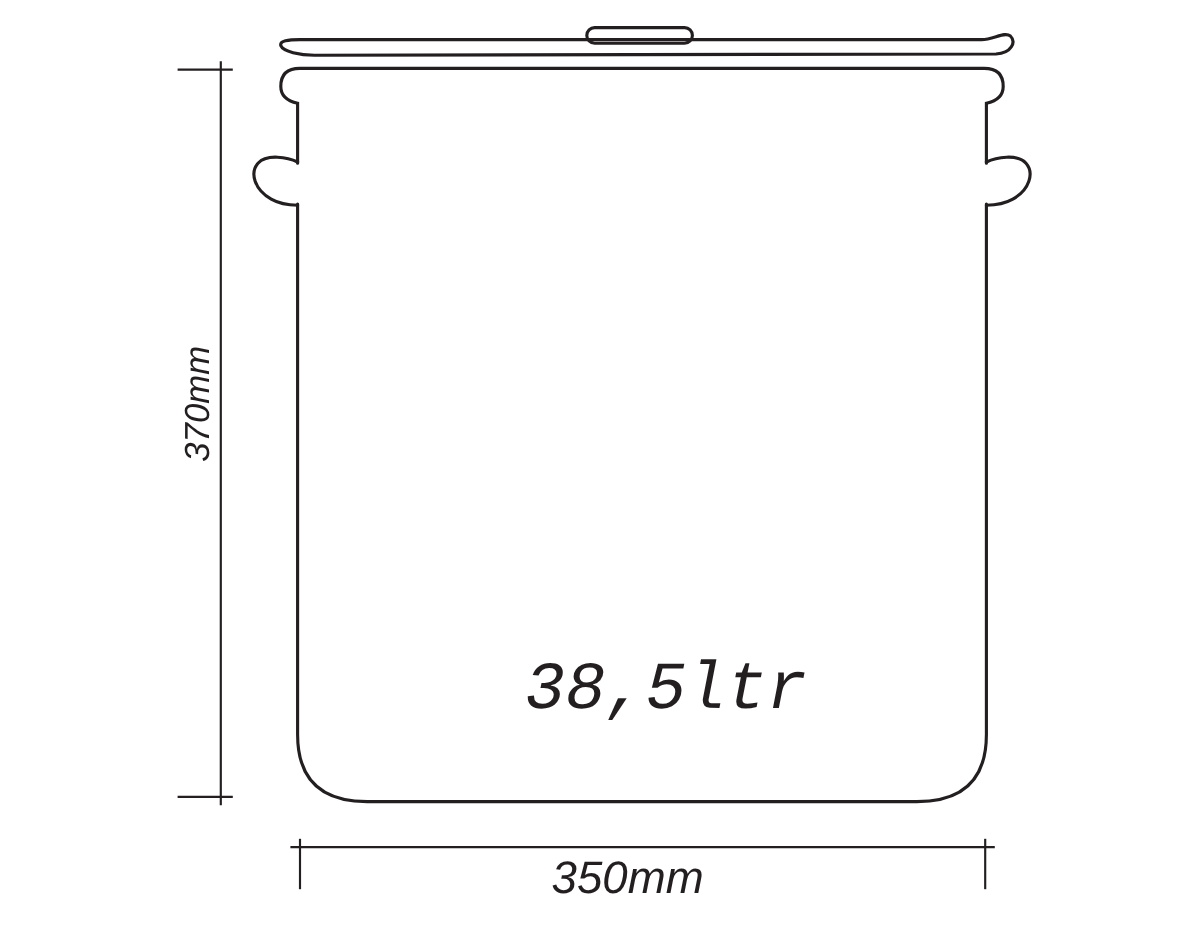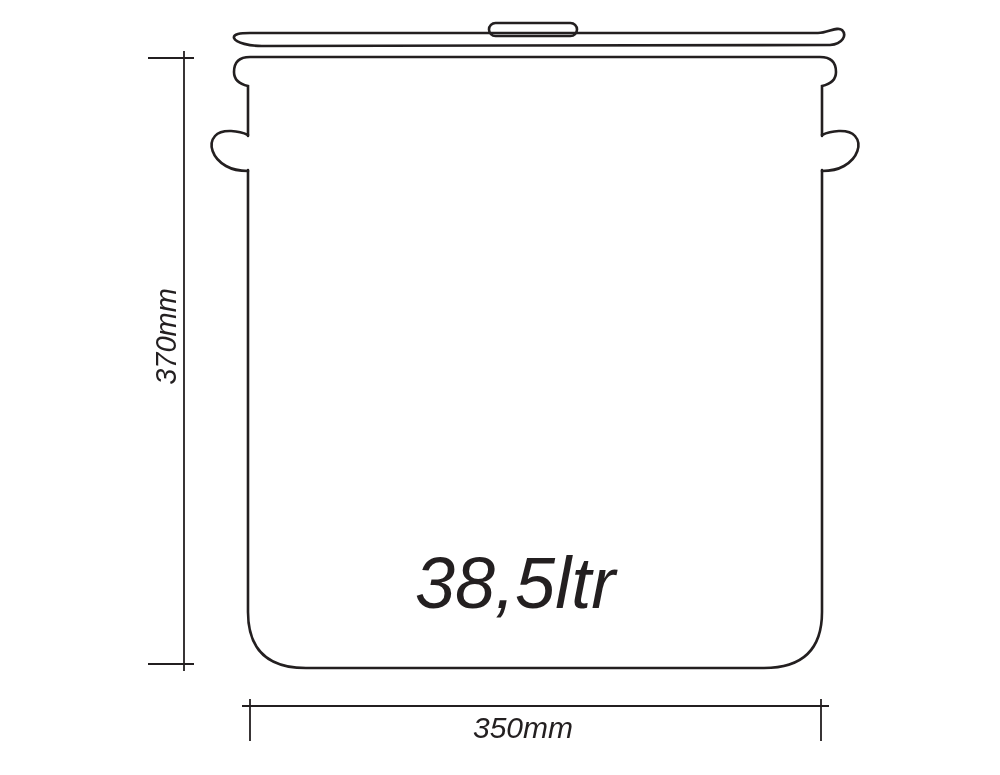--- a/index.html
+++ b/index.html
@@ -33,33 +33,34 @@
     left: 96px;
     top: 322px;
     font-size: 29px;
     transform: rotate(-90deg);
     transform-origin: 50% 50%;
   }
   .dim-label.width {
     width: 140px;
     left: 453px;
     top: 713px;
-    font-size: 30px;
+    font-size: 38px;
   }
   .capacity-label {
     position: absolute;
     font-style: italic;
     color: #231f20;
-    text-align: left;
+    text-align: center;
     white-space: nowrap;
     width: 280px;
     left: 415px;
     top: 547px;
-    font-size: 72px;
+    font-size: 56px;
     line-height: 1;
+    font-family: Liberation Mono, monospace;
   }
 </style>
 </head>
 <body>
 
 <div class="canvas">
 
   <svg width="1000" height="775" viewBox="0 0 1000 775">
 
     <g fill="none" stroke="#231f20" stroke-width="2.6" stroke-linecap="round">

